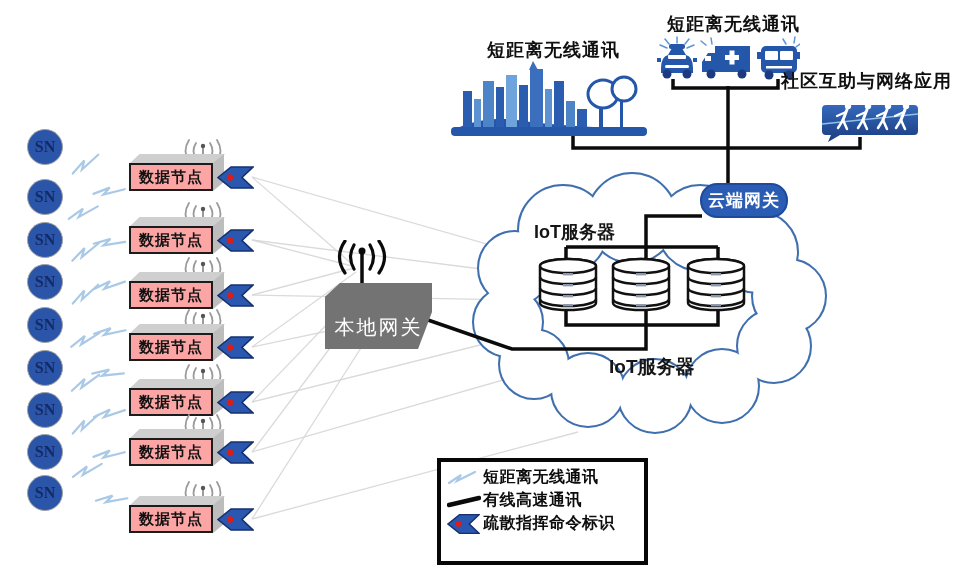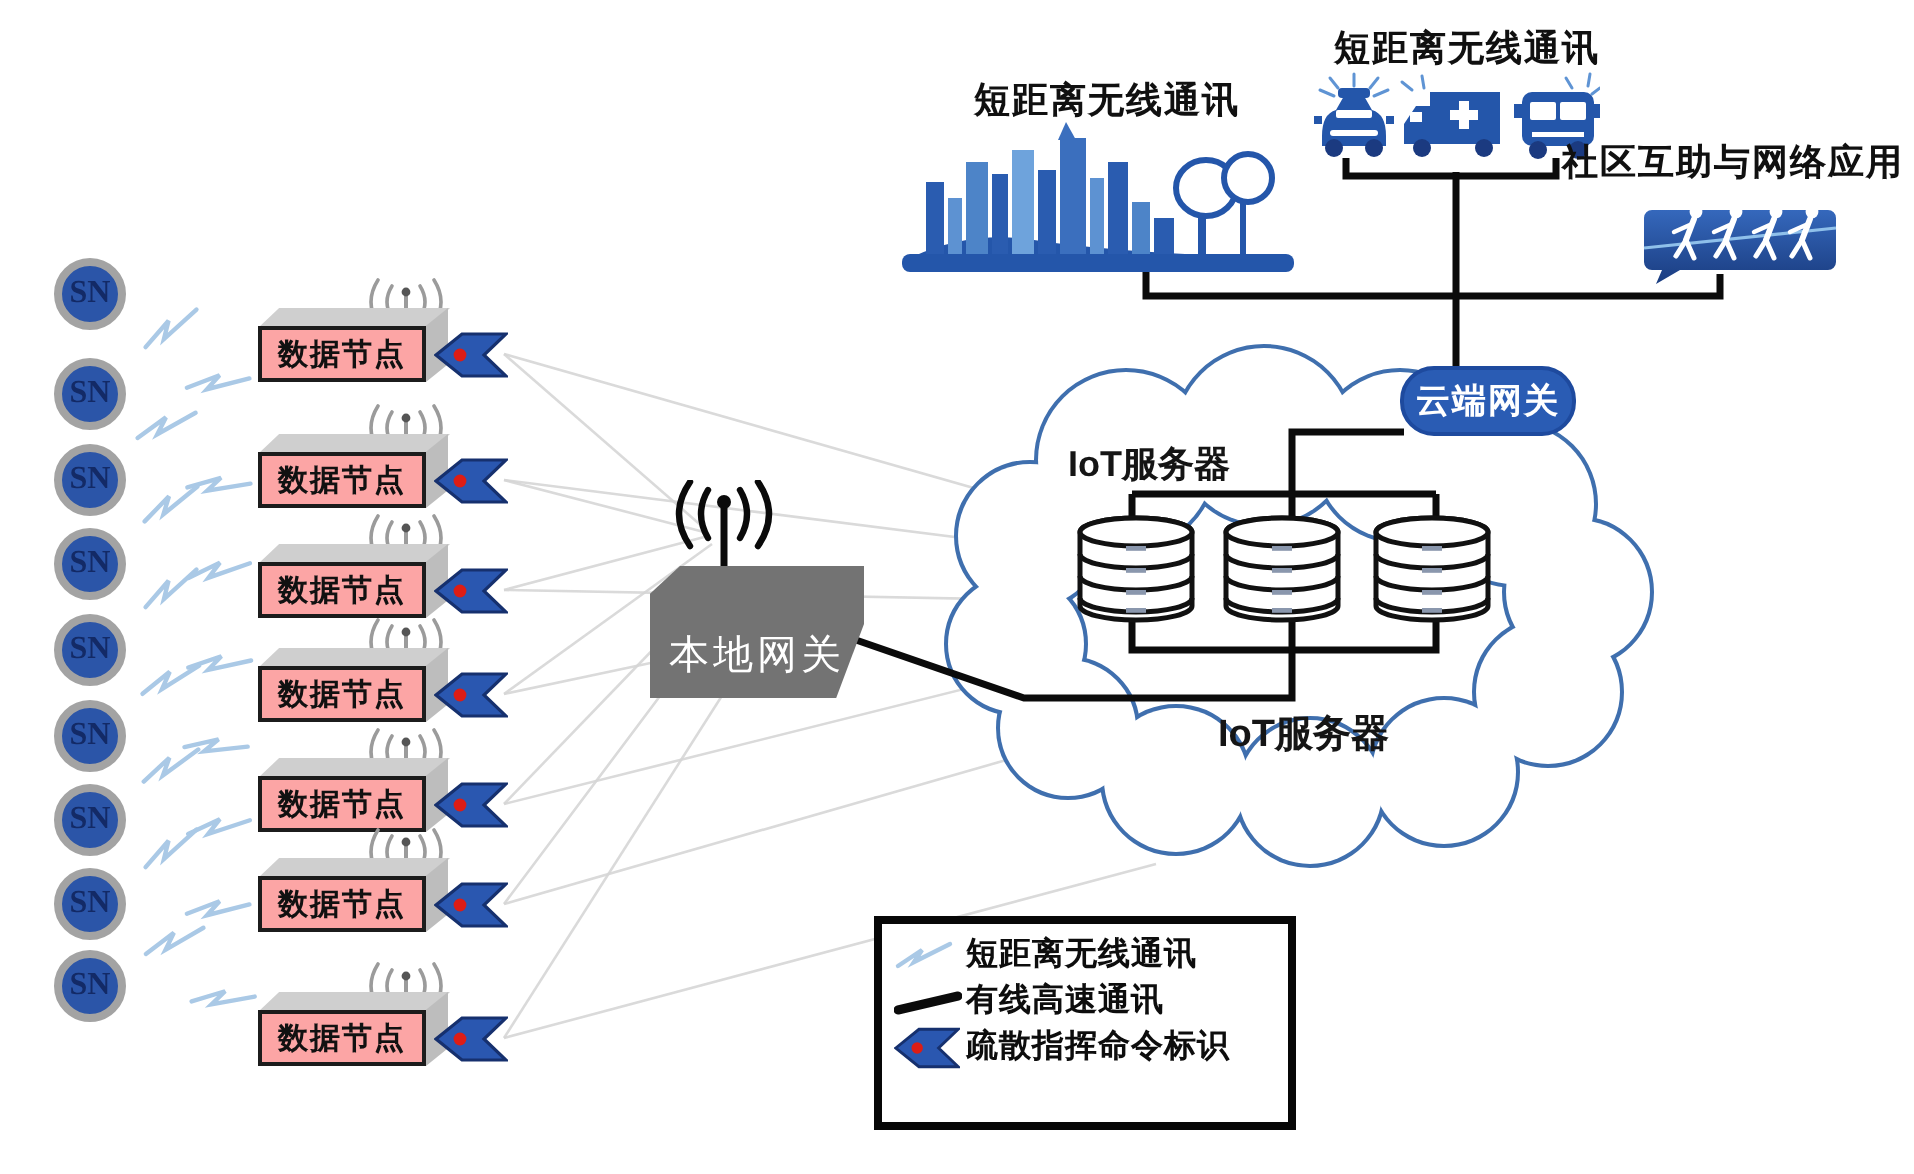--- a/index.html
+++ b/index.html
@@ -9,21 +9,21 @@
   .overlay{position:absolute;z-index:3;}
   .hdr{position:absolute;z-index:4;font-size:18px;font-weight:600;color:#101010;letter-spacing:1px;white-space:nowrap;}
   .iot-label{position:absolute;z-index:4;font-weight:700;color:#151515;white-space:nowrap;}
   .cloud-gw{position:absolute;left:700px;top:183px;width:88px;height:35px;background:#2a5cb4;
             border:2px solid #1e4a9e;border-radius:17px;display:flex;align-items:center;justify-content:center;
             color:#fff;font-size:17px;font-weight:600;letter-spacing:1px;z-index:5;box-sizing:border-box;}
   .local-gw{position:absolute;left:325px;top:283px;width:107px;height:66px;background:#737373;
             clip-path:polygon(0% 21%,14% 0%,100% 0%,100% 44%,87% 100%,0% 100%);
             color:#fff;font-size:20px;letter-spacing:2px;z-index:5;
             display:flex;align-items:flex-end;justify-content:center;padding-bottom:8px;box-sizing:border-box;}
-  .sn{position:absolute;width:36px;height:36px;border-radius:50%;background:#2b55a8;border:4px solid #a3a3a3;
+  .sn{position:absolute;width:36px;height:36px;border-radius:50%;background:#2b55a8;border:1px solid #a3a3a3;
       box-sizing:border-box;display:flex;align-items:center;justify-content:center;z-index:3;
       font-family:"Liberation Serif","DejaVu Serif",serif;font-size:16px;color:#132a66;font-weight:600;}
   .dn{position:absolute;width:130px;height:46px;z-index:3;}
   .dn .front{position:absolute;left:0;top:16px;width:84px;height:28px;background:#fca5a5;border:2px solid #1c1c1c;
              box-sizing:border-box;display:flex;align-items:center;justify-content:center;
              font-size:15px;font-weight:700;color:#111;letter-spacing:1px;}
   .dn .topface{position:absolute;left:0;top:7px;width:96px;height:10px;background:#cfcfcf;
                clip-path:polygon(0% 100%,11% 0%,100% 0%,89% 100%);}
   .dn .sideface{position:absolute;left:84px;top:7px;width:11px;height:37px;background:#bdbdbd;
                clip-path:polygon(0% 24%,100% 0%,100% 76%,0% 100%);}

